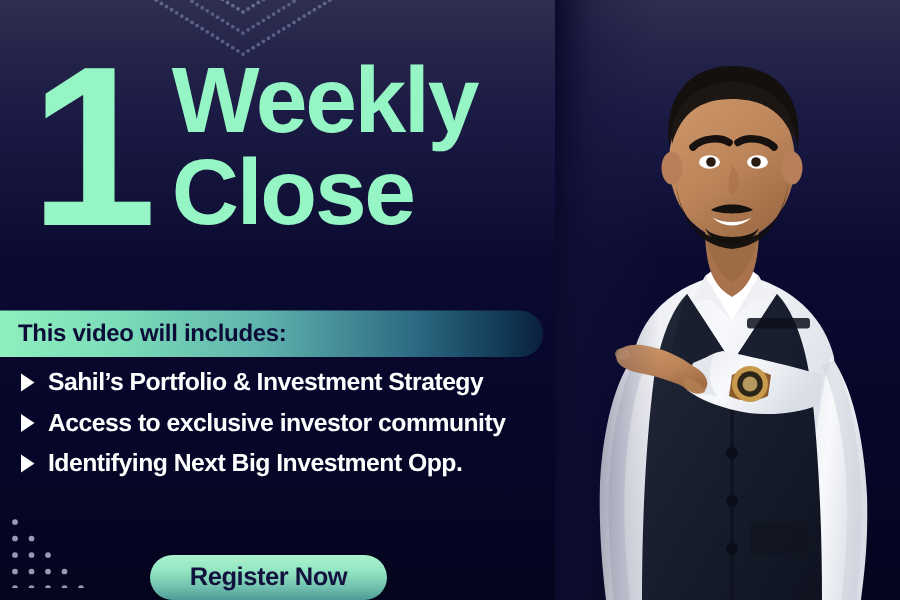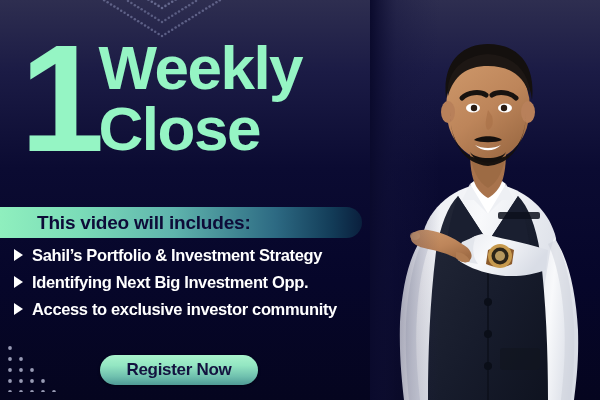--- a/index.html
+++ b/index.html
@@ -35,57 +35,57 @@
     display:flex;align-items:flex-start;
   }
   #big-one{
     color:#95f5c4;
     font-size:152px;line-height:.82;
     font-weight:700;
     letter-spacing:-10px;
     margin-top:2px;
     font-family:"Liberation Sans", sans-serif;
   }
-  #hl-lines{display:flex;flex-direction:column;margin-left:4px;margin-top:4px;}
+  #hl-lines{display:flex;flex-direction:column;margin-left:20px;margin-top:4px;}
   .hl-line{
     color:#95f5c4;
     font-size:62px;line-height:.98;
     font-weight:700;letter-spacing:-1.5px;
   }
 
   
   #includes-bar{
     position:absolute;left:0;top:207px;width:362px;height:31px;
     border-top-right-radius:16px;border-bottom-right-radius:16px;
     background:linear-gradient(90deg,#8fefbe 0%, #7bdcb8 22%, #5fb4ad 48%, #2d6a83 76%, #123b57 92%, #0a1f3d 100%);
     display:flex;align-items:center;
   }
   #includes-label{
-    color:#0d0b38;font-size:19px;font-weight:700;letter-spacing:-.2px;
-    margin-left:37px;
+    color:#0d0b38;font-size:16px;font-weight:700;letter-spacing:-.2px;
+    margin-left:12px;
   }
 
   
   #bullets{position:absolute;left:10px;top:243px;width:430px;}
   .bullet{display:flex;align-items:center;height:24px;margin-bottom:3px;}
   .bullet-marker{
     width:0;height:0;flex:0 0 auto;
     border-left:9px solid #ffffff;
     border-top:6px solid transparent;
     border-bottom:6px solid transparent;
     margin-left:4px;margin-right:9px;
   }
   .bullet-text{
     color:#ffffff;font-size:16.5px;font-weight:700;letter-spacing:-.35px;
     white-space:nowrap;
   }
 
   
   #register-btn{
-    position:absolute;left:100px;top:355px;width:158px;height:30px;
+    position:absolute;left:100px;top:370px;width:158px;height:30px;
     border-radius:15px;border:0;cursor:pointer;
     background:linear-gradient(180deg,#a9f3cd 0%, #93e6c2 35%, #6fc0ae 72%, #4f9a96 100%);
     display:flex;align-items:center;justify-content:center;
     box-shadow:0 1px 3px rgba(0,0,0,.45);
   }
   #register-label{
     color:#13123f;font-size:17px;font-weight:700;letter-spacing:-.3px;
   }
 </style>
 </head>
@@ -338,25 +338,25 @@
     <span id="includes-label">This video will includes:</span>
   </div>
 
   <div id="bullets">
     <div class="bullet">
       <span class="bullet-marker"></span>
       <span class="bullet-text">Sahil’s Portfolio &amp; Investment Strategy</span>
     </div>
     <div class="bullet">
       <span class="bullet-marker"></span>
-      <span class="bullet-text">Identifying Next Big Investment Opp.</span>
+      <span class="bullet-text">Access to exclusive investor community</span>
     </div>
     <div class="bullet">
       <span class="bullet-marker"></span>
-      <span class="bullet-text">Access to exclusive investor community</span>
+      <span class="bullet-text">Identifying Next Big Investment Opp.</span>
     </div>
   </div>
 
   <button id="register-btn">
     <span id="register-label">Register Now</span>
   </button>
 
 </div>
 
 </body></html>

